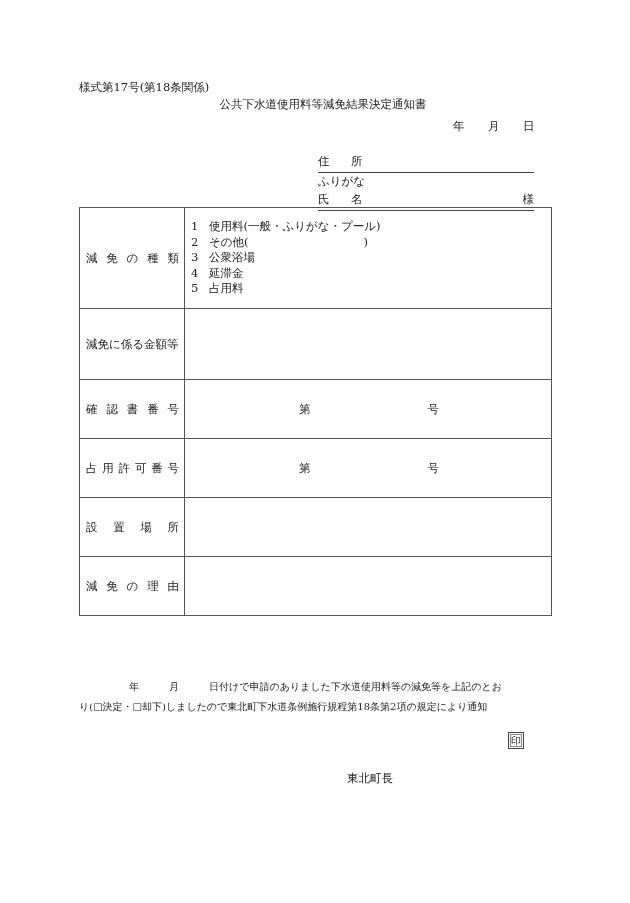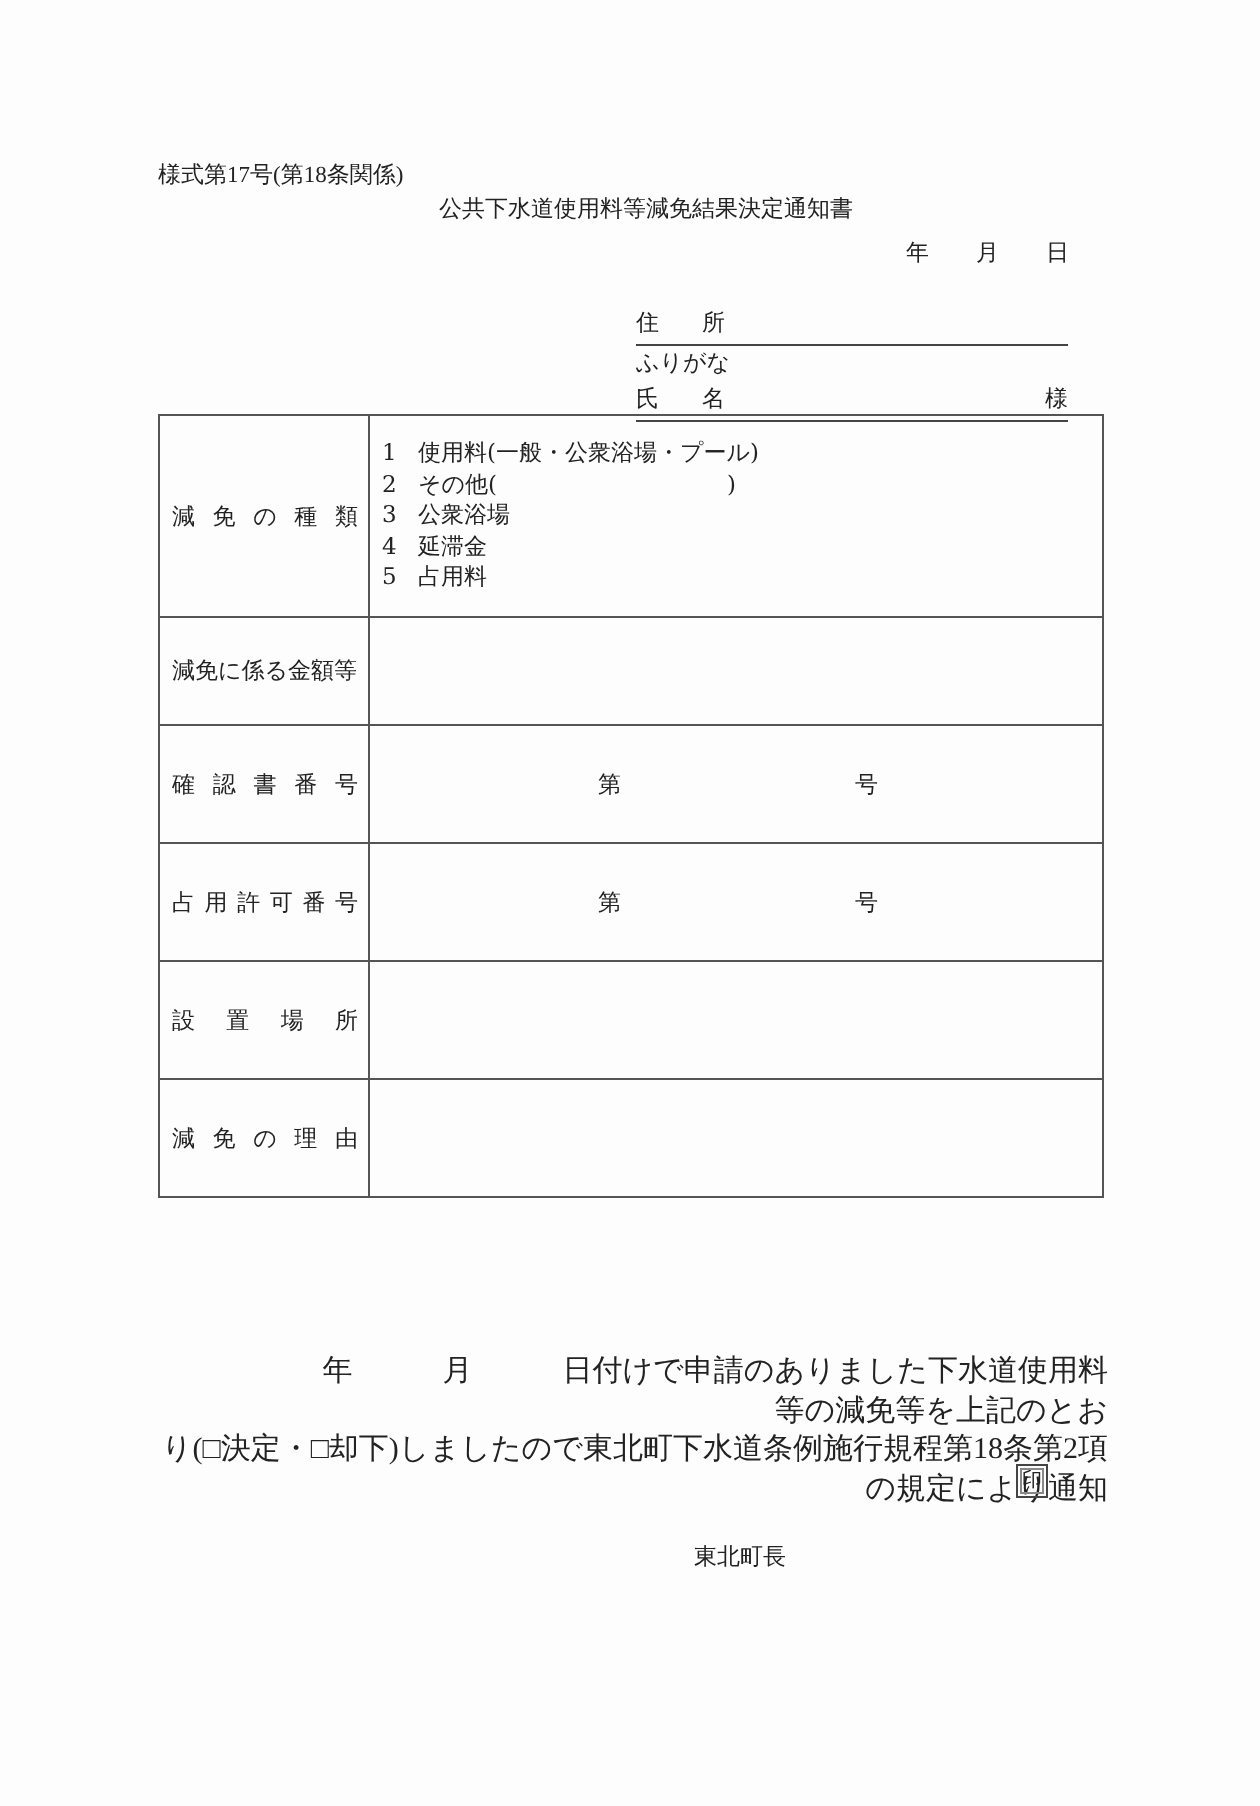--- a/index.html
+++ b/index.html
@@ -1,36 +1,36 @@
 <!DOCTYPE html>
 <html><head>
 <meta charset="utf-8">
 <style>
   html, body { margin:0; padding:0; background:#fdfdfd; }
   body { width:630px; height:903px; position:relative; overflow:hidden;
          font-family:"DejaVu Serif","Liberation Serif",serif; color:#222; font-size:11.5px; }
-  .abs { position:absolute; white-space:nowrap;font-family:Liberation Serif, serif; }
+  .abs { position:absolute; white-space:nowrap; }
   .form-no { left:79px; top:80px; font-size:11.5px; }
   .title { left:0; width:630px; top:97px; text-align:center; font-size:11.5px; padding-left:16px; box-sizing:border-box; }
   .date { top:119px; font-size:11.5px; }
   .addr-row { left:318px; width:216px; height:18px; }
   .addr-row .lbl { position:absolute; left:0; top:0; }
   .addr-row .lbl2 { position:absolute; left:33px; top:0; }
   .addr-row .sama { position:absolute; right:0; top:0; }
   .uline { border-bottom:1px solid #444; }
   table.main { position:absolute; left:79px; top:207px; width:473px; border-collapse:collapse; }
   table.main td { border:1px solid #555; padding:0; vertical-align:middle; font-size:11.5px; }
   td.label { width:105px; padding:0 5px 0 6px !important; box-sizing:border-box; }
   .spread { display:flex; justify-content:space-between; }
   .item-list { padding-left:6px; line-height:15.5px; }
   .item-list div { display:flex; }
   .item-list .num { width:18px; }
   .numrow { display:flex; }
   .numrow span { position:relative; }
-  .body-text { left:79px; top:677px; width:475px; line-height:19.5px; font-size:15px; white-space:normal;text-align:right; }
+  .body-text { left:79px; top:677px; width:475px; line-height:19.5px; font-size:10px; white-space:normal; }
   .mayor { left:347px; top:735px;margin-top:36px; }
   .stamp { left:508px; top:732px; width:14px; height:15px; border:1px solid #444; font-size:10px; text-align:center; line-height:15px; }
   .stamp::after { content:""; position:absolute; left:1px; top:1px; right:1px; bottom:1px; border:1px solid #888; }
 </style>
 </head>
 <body>
 
 <div class="abs form-no">様式第17号(第18条関係)</div>
 <div class="abs title">公共下水道使用料等減免結果決定通知書</div>
 <div class="abs date" style="left:453px">年</div>
@@ -59,42 +59,42 @@
         <span>免</span>
         <span>の</span>
         <span>種</span>
         <span>類</span>
       </div>
     </td>
     <td>
       <div class="item-list">
         <div>
               <span class="num">1</span>
-              <span>使用料(一般・公衆浴場・プール)</span>
+              <span>使用料(一般・ふりがな・プール)</span>
             </div>
         <div>
               <span class="num">2</span>
               <span>その他(　　　　　　　　　　)</span>
             </div>
         <div>
               <span class="num">3</span>
               <span>公衆浴場</span>
             </div>
         <div>
               <span class="num">4</span>
               <span>延滞金</span>
             </div>
         <div>
               <span class="num">5</span>
               <span>占用料</span>
             </div>
       </div>
     </td>
   </tr>
-  <tr style="height:54px">
+  <tr style="height:71px">
     <td class="label">減免に係る金額等</td>
     <td></td>
   </tr>
   <tr style="height:59px">
     <td class="label">
       <div class="spread">
         <span>確</span>
             <span>認</span>
             <span>書</span>
             <span>番</span>

